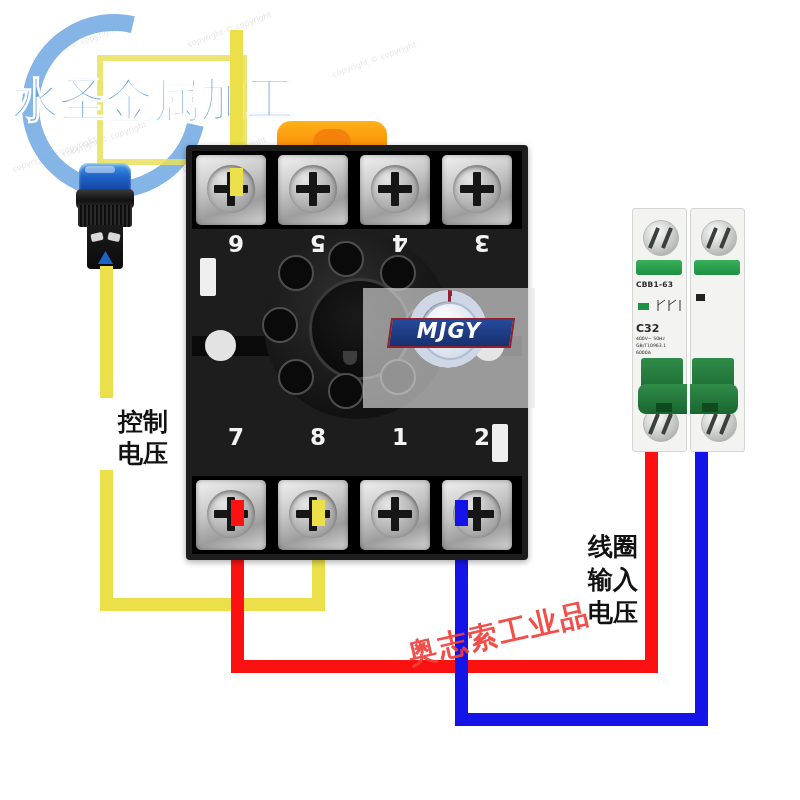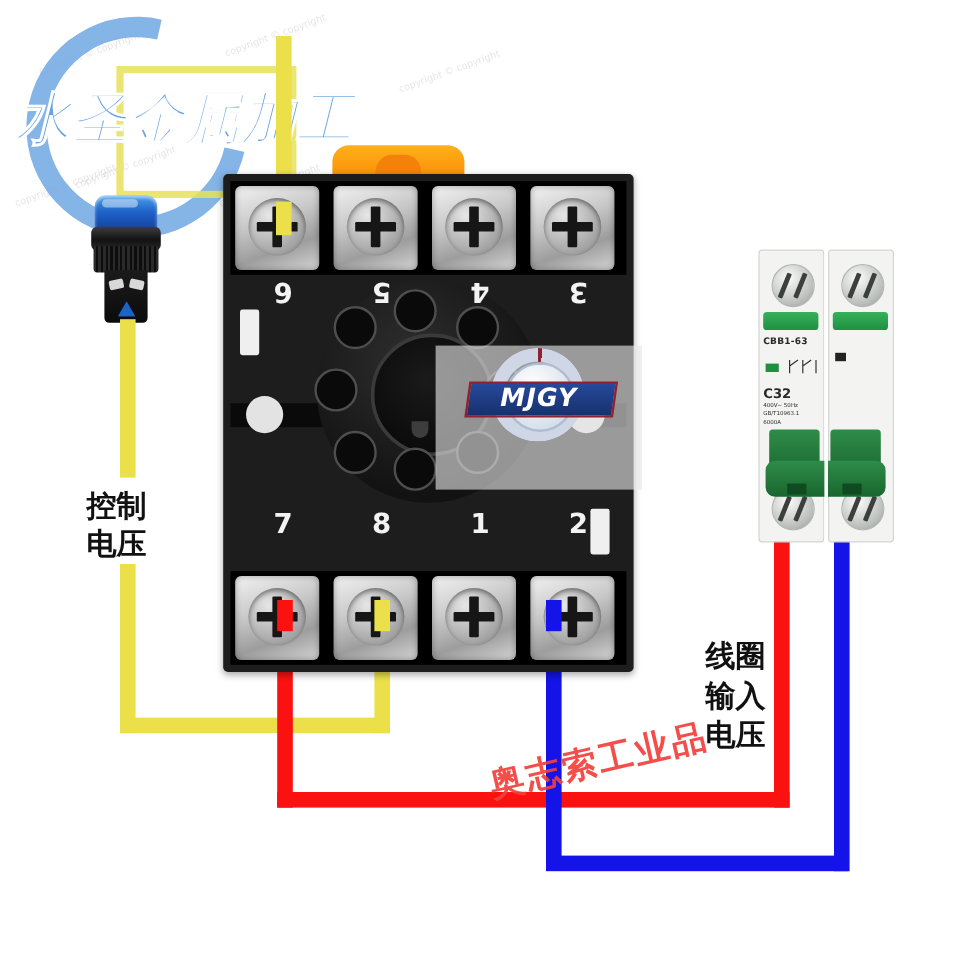--- a/index.html
+++ b/index.html
@@ -8,32 +8,32 @@
   #stage{position:relative;width:800px;height:800px;background:#ffffff;overflow:hidden;}
 
   
   .wm-ring{position:absolute;left:22px;top:14px;width:150px;height:150px;
            border:17px solid #7fb0e6;border-radius:50%;
            border-right-color:transparent;transform:rotate(-32deg);opacity:.95;}
   .wm-box{position:absolute;left:97px;top:55px;width:138px;height:98px;
           border:6px solid #e8e05a;opacity:.85;}
   .wm-text{position:absolute;left:12px;top:75px;width:240px;
            font-size:47px;line-height:50px;font-weight:bold;color:#6aa4e0;
-           letter-spacing:0px;white-space:nowrap;font-style:italic;
+           letter-spacing:0px;white-space:nowrap;
            -webkit-text-stroke:1px #ffffff;}
 
   
   .wm-tile{position:absolute;color:rgba(170,170,170,.30);font-size:8px;
            transform:rotate(-20deg);white-space:nowrap;pointer-events:none;}
 
   
   .cn-label{position:absolute;color:#111;font-weight:bold;
             font-family:"DejaVu Sans","Liberation Sans",sans-serif;}
   #lbl-indicator{left:16px;top:176px;font-size:25px;line-height:33px;width:34px;text-align:center;}
-  #lbl-ctrl{left:72px;top:406px;font-size:25px;line-height:32px;width:96px;text-align:left;}
+  #lbl-ctrl{left:72px;top:406px;font-size:25px;line-height:32px;width:96px;text-align:right;}
   #lbl-coil{left:578px;top:530px;font-size:25px;line-height:33px;width:70px;text-align:center;}
 
   
   .lamp{position:absolute;left:74px;top:163px;width:62px;height:108px;}
   .lamp-cap{position:absolute;left:5px;top:0;width:52px;height:30px;
             border-radius:9px 9px 5px 5px;
             background:linear-gradient(180deg,#4aa0e8 0%,#1f62c8 45%,#12409b 100%);
             box-shadow:inset 0 2px 3px rgba(255,255,255,.55);}
   .lamp-cap:after{content:"";position:absolute;left:6px;top:3px;width:30px;height:7px;
             border-radius:6px;background:rgba(255,255,255,.45);}

